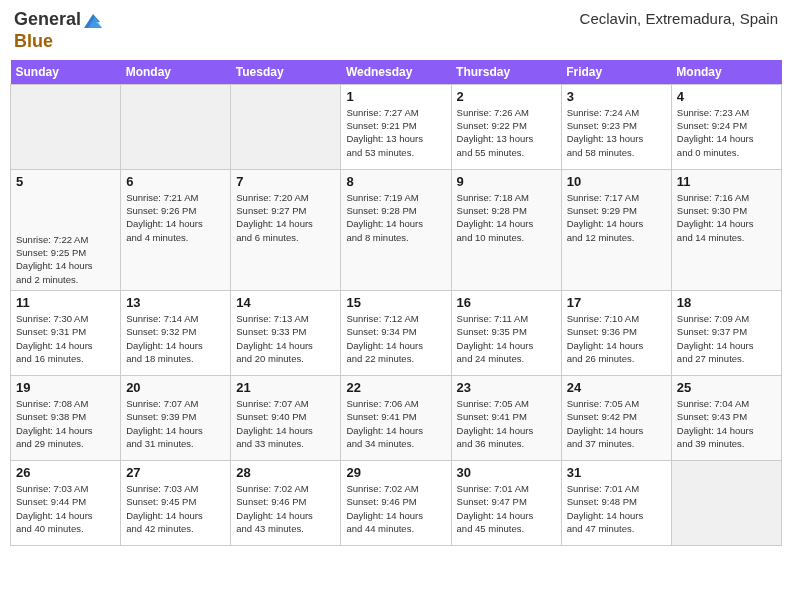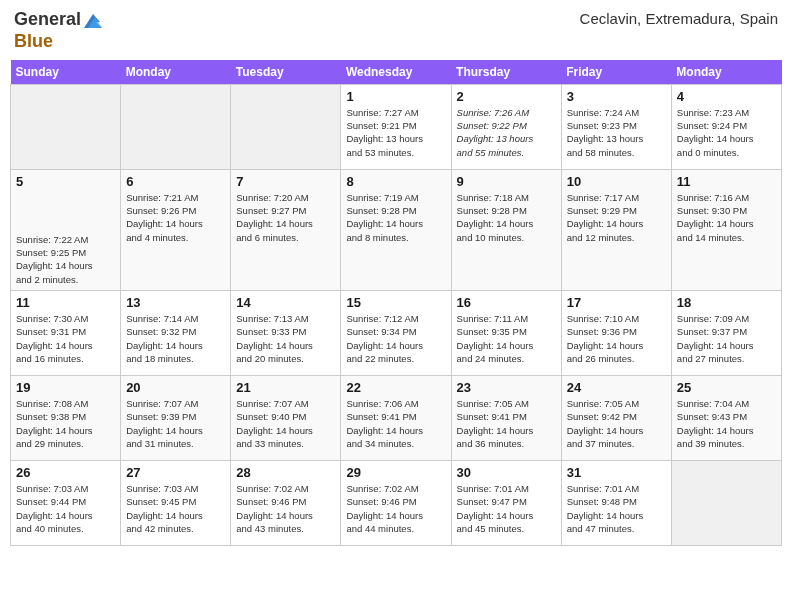--- a/index.html
+++ b/index.html
@@ -124,21 +124,21 @@
         <td class="empty"></td>
         <td>
           <span class="day-number">1</span>
           <div class="day-info" style="white-space: pre-line;">Sunrise: 7:27 AM
 Sunset: 9:21 PM
 Daylight: 13 hours
 and 53 minutes.</div>
         </td>
         <td>
           <span class="day-number">2</span>
-          <div class="day-info" style="white-space: pre-line; font-style: italic;">Sunrise: 7:26 AM
+          <div class="day-info" style="white-space: pre-line;">Sunrise: 7:26 AM
 Sunset: 9:22 PM
 Daylight: 13 hours
 and 55 minutes.</div>
         </td>
         <td>
           <span class="day-number">3</span>
           <div class="day-info" style="white-space: pre-line;">Sunrise: 7:24 AM
 Sunset: 9:23 PM
 Daylight: 13 hours
 and 58 minutes.</div>

